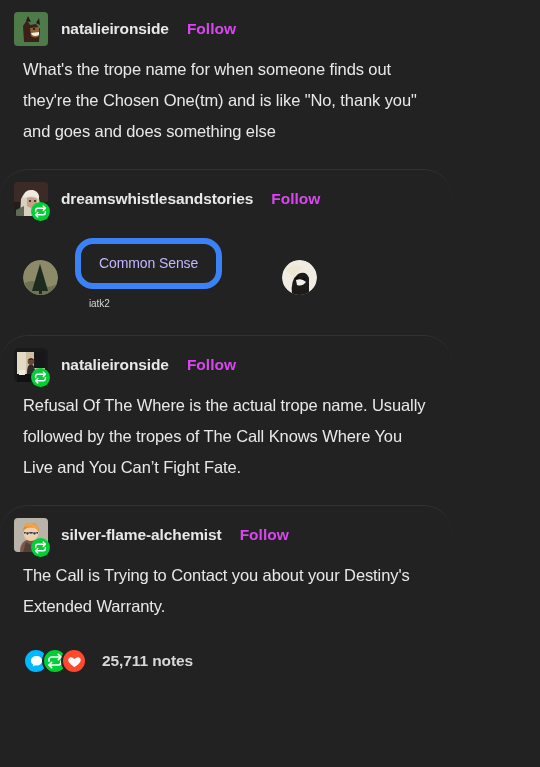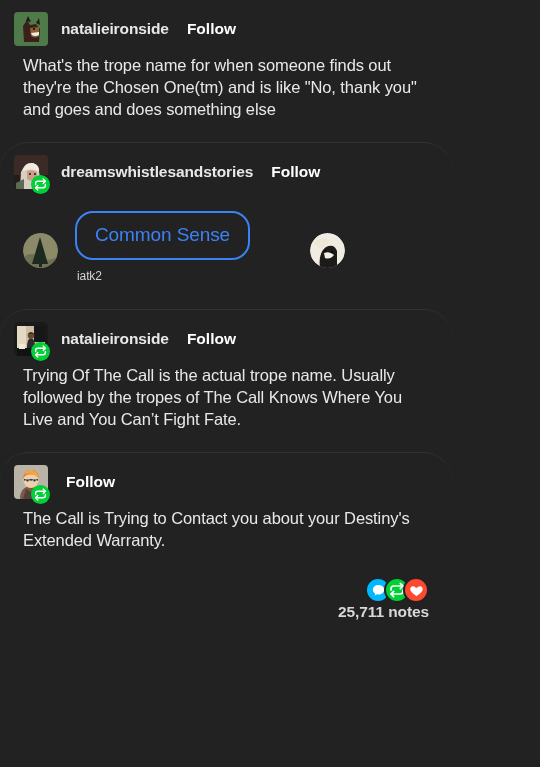--- a/index.html
+++ b/index.html
@@ -73,30 +73,30 @@
     font-weight: bold;
     color: #e8e8e8;
     letter-spacing: -0.1px;
     margin-left: 13px;
     white-space: nowrap;
   }
 
   .follow {
     font-size: 15.5px;
     font-weight: bold;
-    color: #ffffff;
+    color: #d946ef;
     margin-left: 18px;
     cursor: pointer;
     white-space: nowrap;
   }
 
   
   .body-text {
     font-size: 16.5px;
-    line-height: 22px;
+    line-height: 31px;
     color: #e8e8e8;
     letter-spacing: -0.1px;
     padding-bottom: 22px;
   }
 
   
   .tag-row {
     display: flex;
     align-items: flex-start;
     padding: 14px 0 26px 0;
@@ -115,45 +115,44 @@
     overflow: hidden;
     flex: 0 0 35px;
     margin-top: 22px;
     background: #3a3a3a;
   }
   .tag-avatar svg { display: block; width: 35px; height: 35px; }
 
   .tag-col { margin-left: 17px; }
 
   .tag-pill {
-    border: 2px solid #3b82f6;
+    border: 6px solid #3b82f6;
     border-radius: 18px;
     padding: 11px 18px 12px 18px;
-    font-size: 19px;
-    color: #3b82f6;
+    font-size: 14px;
+    color: #c4b5fd;
     display: inline-block;
     letter-spacing: -0.1px;
     background: transparent;
     cursor: pointer;
   }
 
   .tag-name {
-    font-size: 12px;
+    font-size: 10px;
     color: #d4d4d4;
     margin-top: 9px;
-    margin-left: 2px;
+    margin-left: 14px;
     letter-spacing: -0.1px;
   }
 
   
   .notes {
     display: flex;
-    align-items: flex-end;
+    align-items: center;
     padding: 4px 0 26px 0;
-    flex-direction: column;
   }
 
   .note-icons { display: flex; align-items: center; }
 
   .note-icon {
     width: 26px;
     height: 26px;
     border-radius: 50%;
     display: flex;
     align-items: center;
@@ -282,21 +281,21 @@
             <polyline points="17 2 21 6 17 10"></polyline>
             <path d="M3 12V10a4 4 0 0 1 4-4h14"></path>
             <polyline points="7 22 3 18 7 14"></polyline>
             <path d="M21 12v2a4 4 0 0 1-4 4H3"></path>
           </svg>
         </div>
       </div>
       <span class="username">natalieironside</span>
       <span class="follow">Follow</span>
     </div>
-    <div class="body-text">Trying Of The Call is the actual trope name.  Usually followed by the tropes of The Call Knows Where You Live and You Can’t Fight Fate.</div>
+    <div class="body-text">Refusal Of The Where is the actual trope name.  Usually followed by the tropes of The Call Knows Where You Live and You Can’t Fight Fate.</div>
   </div>
 
   <div class="block">
     <div class="head">
       <div class="avatar-wrap">
         <div class="avatar">
           <svg viewBox="0 0 34 34">
             <rect width="34" height="34" fill="#b9b3a8"></rect>
             <path d="M6 34 Q6 22 17 21 Q28 22 28 34 Z" fill="#7a5a46"></path>
             <path d="M9 34 L12 24 L17 27 L22 24 L25 34 Z" fill="#53403a"></path>
@@ -312,20 +311,21 @@
         </div>
         <div class="reblog-badge">
           <svg viewBox="0 0 24 24" fill="none" stroke="#ffffff" stroke-width="2.6" stroke-linecap="round" stroke-linejoin="round">
             <polyline points="17 2 21 6 17 10"></polyline>
             <path d="M3 12V10a4 4 0 0 1 4-4h14"></path>
             <polyline points="7 22 3 18 7 14"></polyline>
             <path d="M21 12v2a4 4 0 0 1-4 4H3"></path>
           </svg>
         </div>
       </div>
+      <span class="username">silver-flame-alchemist</span>
       <span class="follow">Follow</span>
     </div>
     <div class="body-text">The Call is Trying to Contact you about your Destiny's Extended Warranty.</div>
 
     <div class="notes">
       <div class="note-icons">
         <div class="note-icon" style="background:#00b8ff;">
           <svg viewBox="0 0 24 24" width="15" height="15">
             <path d="M12 3C6.9 3 3 6.4 3 10.6c0 2.4 1.3 4.5 3.3 5.9v3.3l3.3-1.8c.8.2 1.6.3 2.4.3 5.1 0 9-3.4 9-7.7S17.1 3 12 3z" fill="#ffffff"></path>
           </svg>

